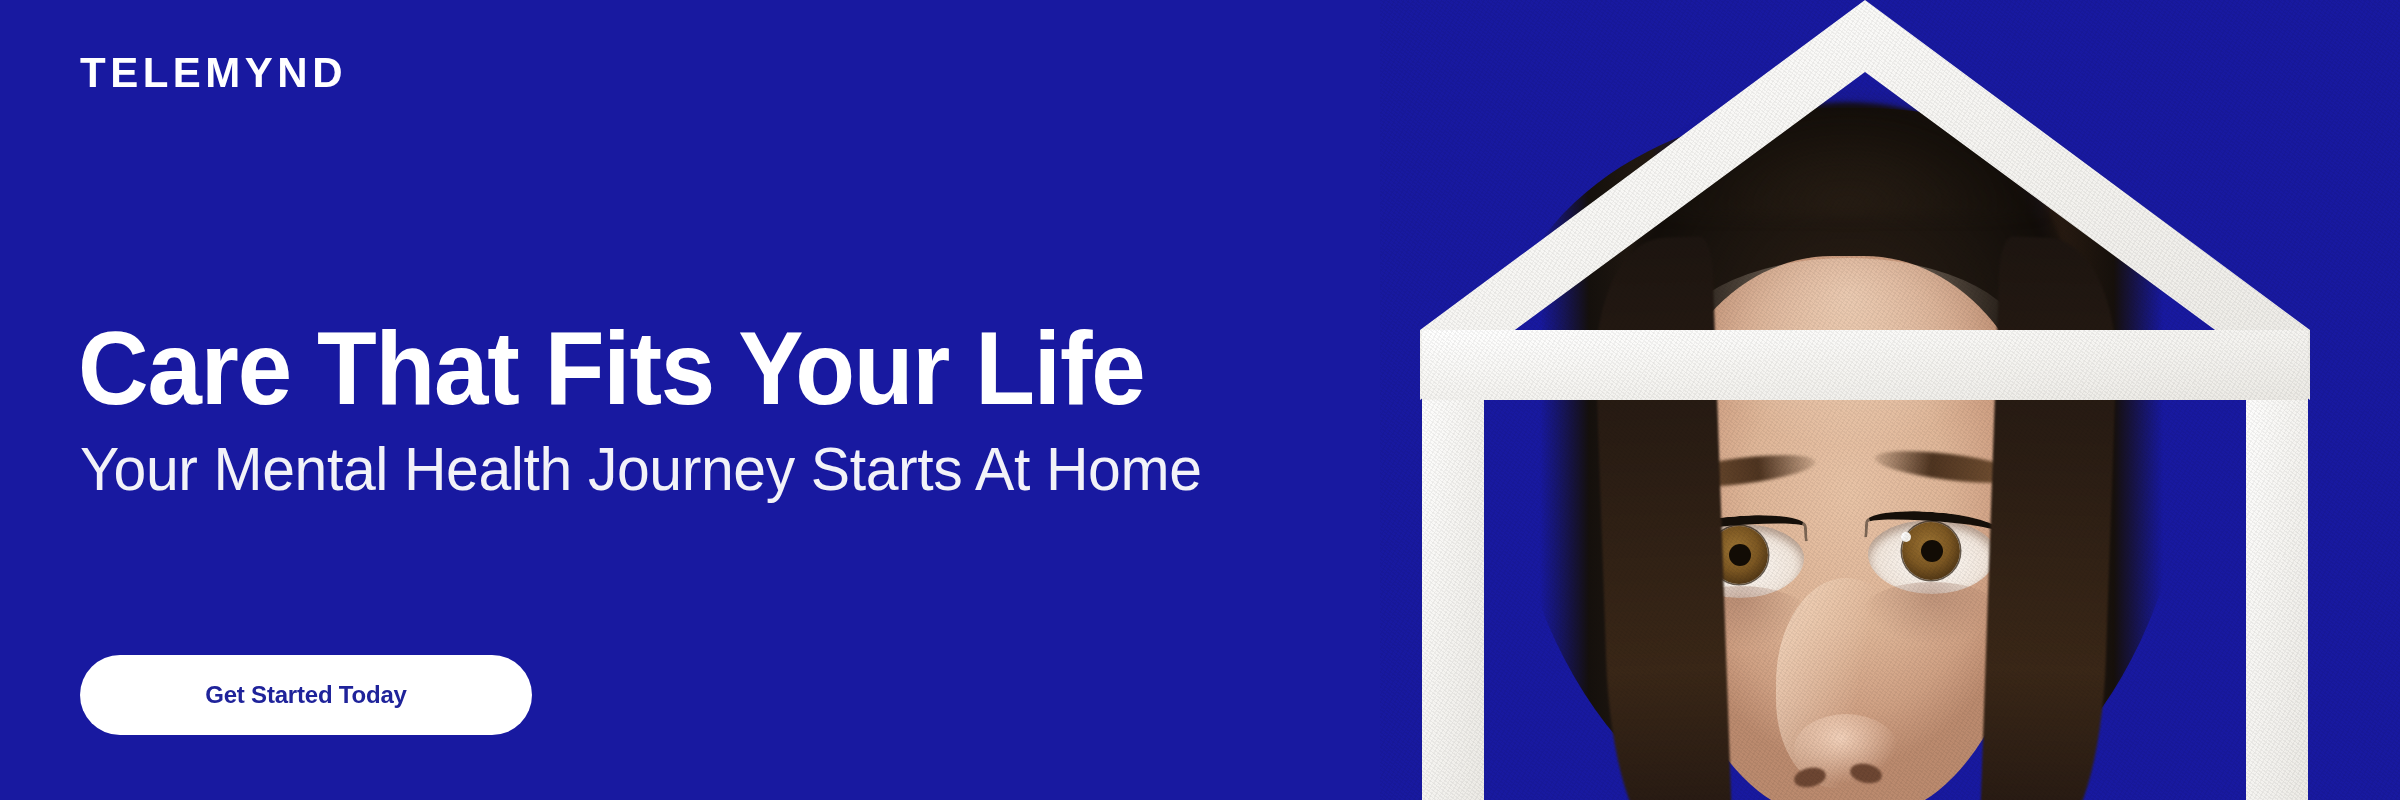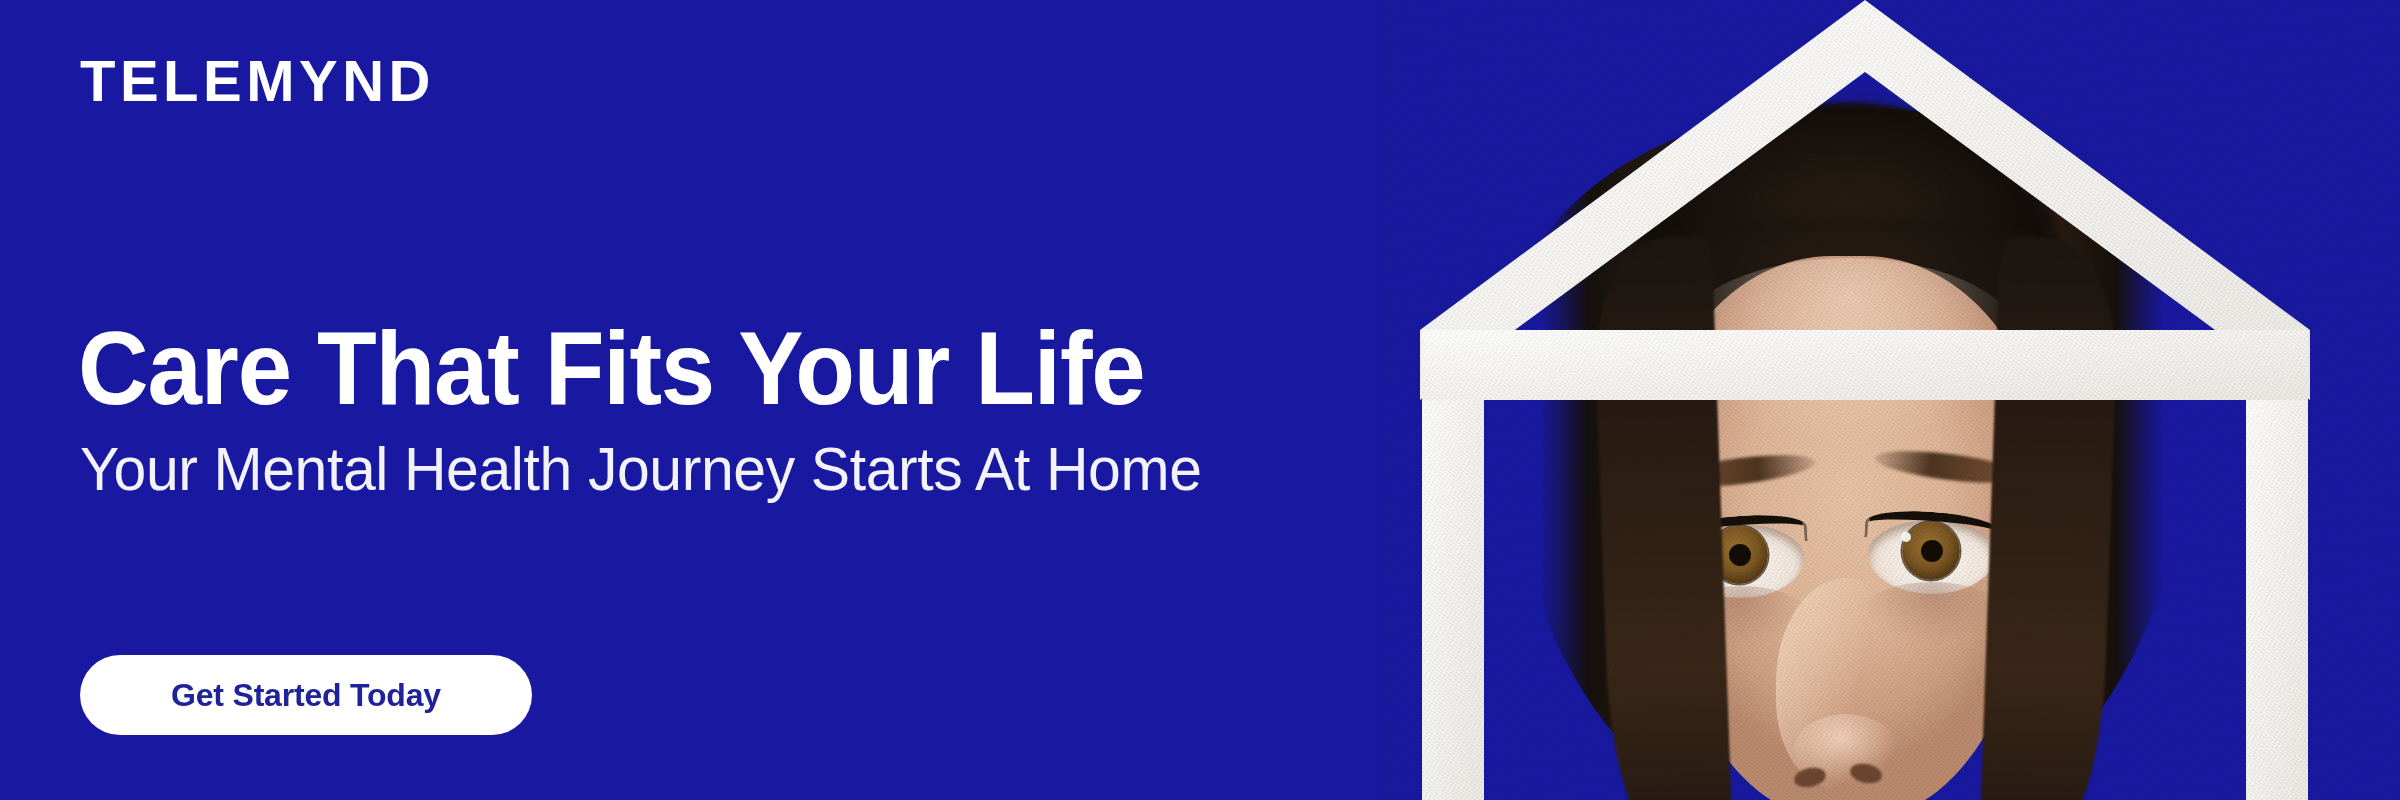--- a/index.html
+++ b/index.html
@@ -18,21 +18,21 @@
     background: #1819a0;
     font-family: "Liberation Sans", sans-serif;
     -webkit-font-smoothing: antialiased;
   }
 
   
   .logo {
     position: absolute;
     left: 80px;
     top: 52px;
-    font-size: 58px;
+    font-size: 42px;
     font-weight: 700;
     letter-spacing: 4.5px;
     color: #ffffff;
     line-height: 1;
     white-space: nowrap;
     user-select: none;
   }
 
   .headline {
     position: absolute;
@@ -68,21 +68,21 @@
     position: absolute;
     left: 80px;
     top: 655px;
     width: 452px;
     height: 80px;
     border: none;
     border-radius: 40px;
     background: #ffffff;
     color: #1f239a;
     font-family: "Liberation Sans", sans-serif;
-    font-size: 32px;
+    font-size: 24px;
     font-weight: 700;
     letter-spacing: -0.2px;
     cursor: pointer;
     display: flex;
     align-items: center;
     justify-content: center;
     padding: 0;
   }
 
   

